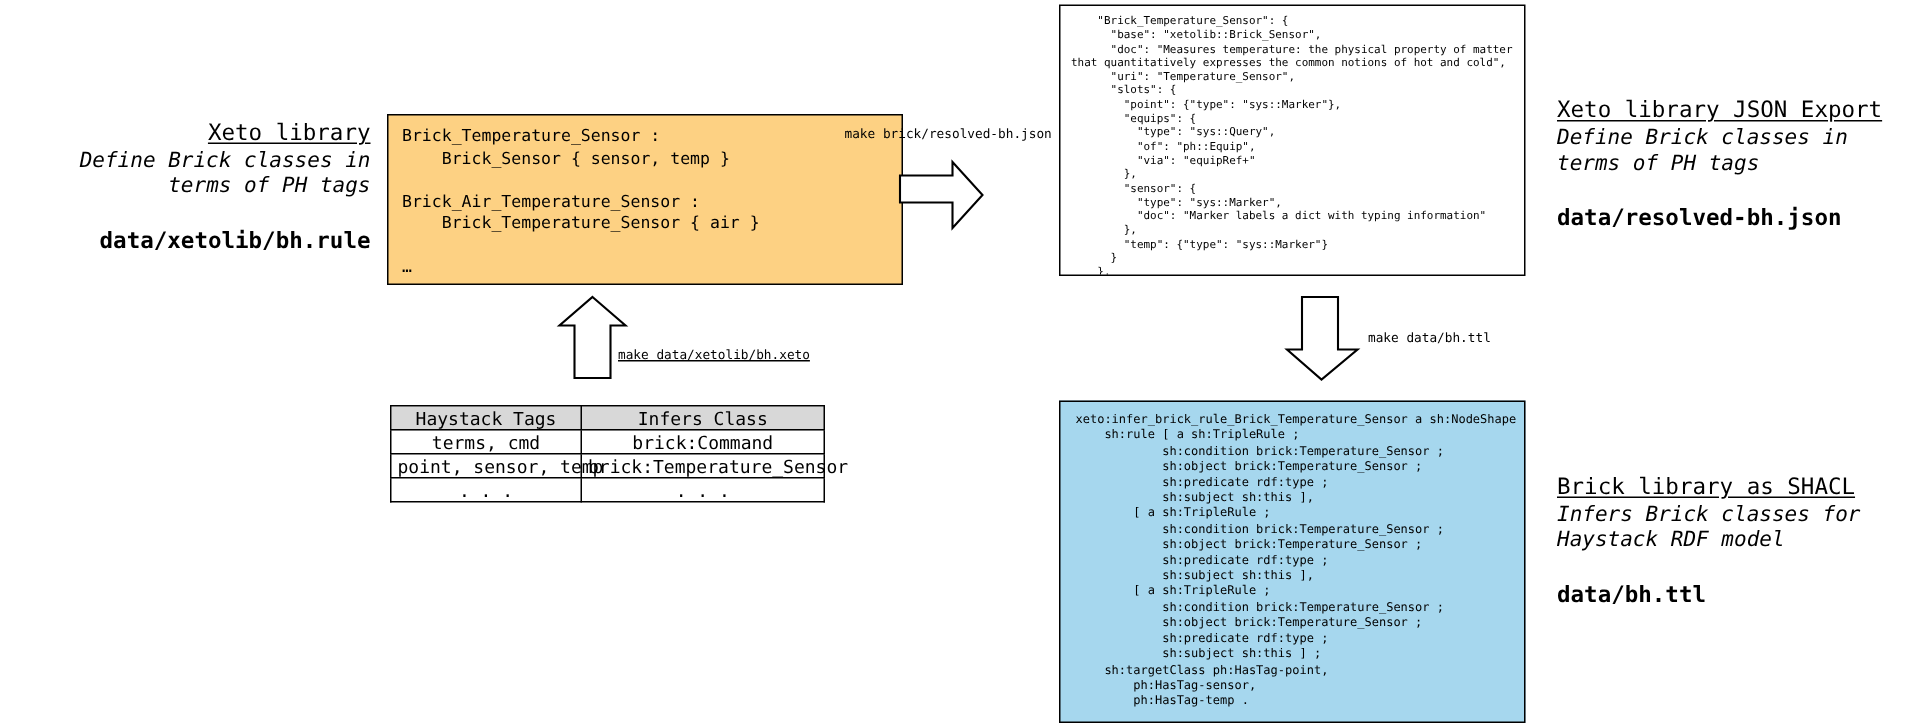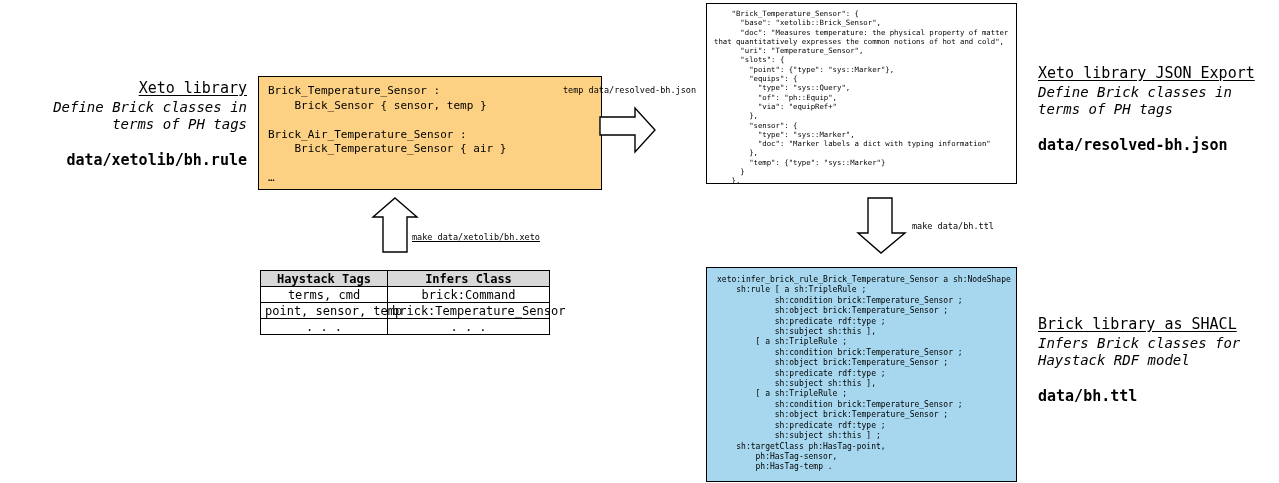--- a/index.html
+++ b/index.html
@@ -22,21 +22,21 @@
   .shacl-box { left:706px; top:267px; width:311px; height:215px; font-size:8px;   line-height:10.4px; padding:7px 10px; }
 
   
   .arrow-label { font-size:8.5px; white-space:pre; }
 
   
   table.map-table { position:absolute; left:260px; top:270px; width:289px; border-collapse:collapse; table-layout:fixed; }
   table.map-table th, table.map-table td {
     border:1px solid #000; font-size:12px; text-align:center; height:16px; padding:0 4px; white-space:pre;
   }
-  table.map-table th { font-weight:bold;text-align:center; }
+  table.map-table th { font-weight:normal;text-align:center; }
   .col-tags { width:127px; } .col-class { width:162px; }
 
   svg { display:block; }
 </style>
 </head>
 <body>
 
 <div class="canvas">
 
   <div class="abs label-group right-align" style="right:1032px; top:80px;">
@@ -47,21 +47,21 @@
   </div>
 
   <pre class="abs code-box xeto-box" style="background: rgb(253, 209, 131);">Brick_Temperature_Sensor :
     Brick_Sensor { sensor, temp }
 
 Brick_Air_Temperature_Sensor :
     Brick_Temperature_Sensor { air }
 
 …</pre>
 
-  <div class="abs arrow-label" style="left:563px; top:85px;">temp data/resolved-bh.json</div>
+  <div class="abs arrow-label" style="left:563px; top:85px;">make brick/resolved-bh.json</div>
   <div class="abs" style="left:598px; top:106px;">
     <svg width="62" height="50" viewBox="0 0 62 50">
       <polygon points="2,11 37,11 37,2 57,24 37,46 37,29 2,29" fill="#ffffff" stroke="#000000" stroke-width="1.4"></polygon>
     </svg>
   </div>
 
   <pre class="abs code-box json-box">    "Brick_Temperature_Sensor": {
       "base": "xetolib::Brick_Sensor",
       "doc": "Measures temperature: the physical property of matter
 that quantitatively expresses the common notions of hot and cold",

